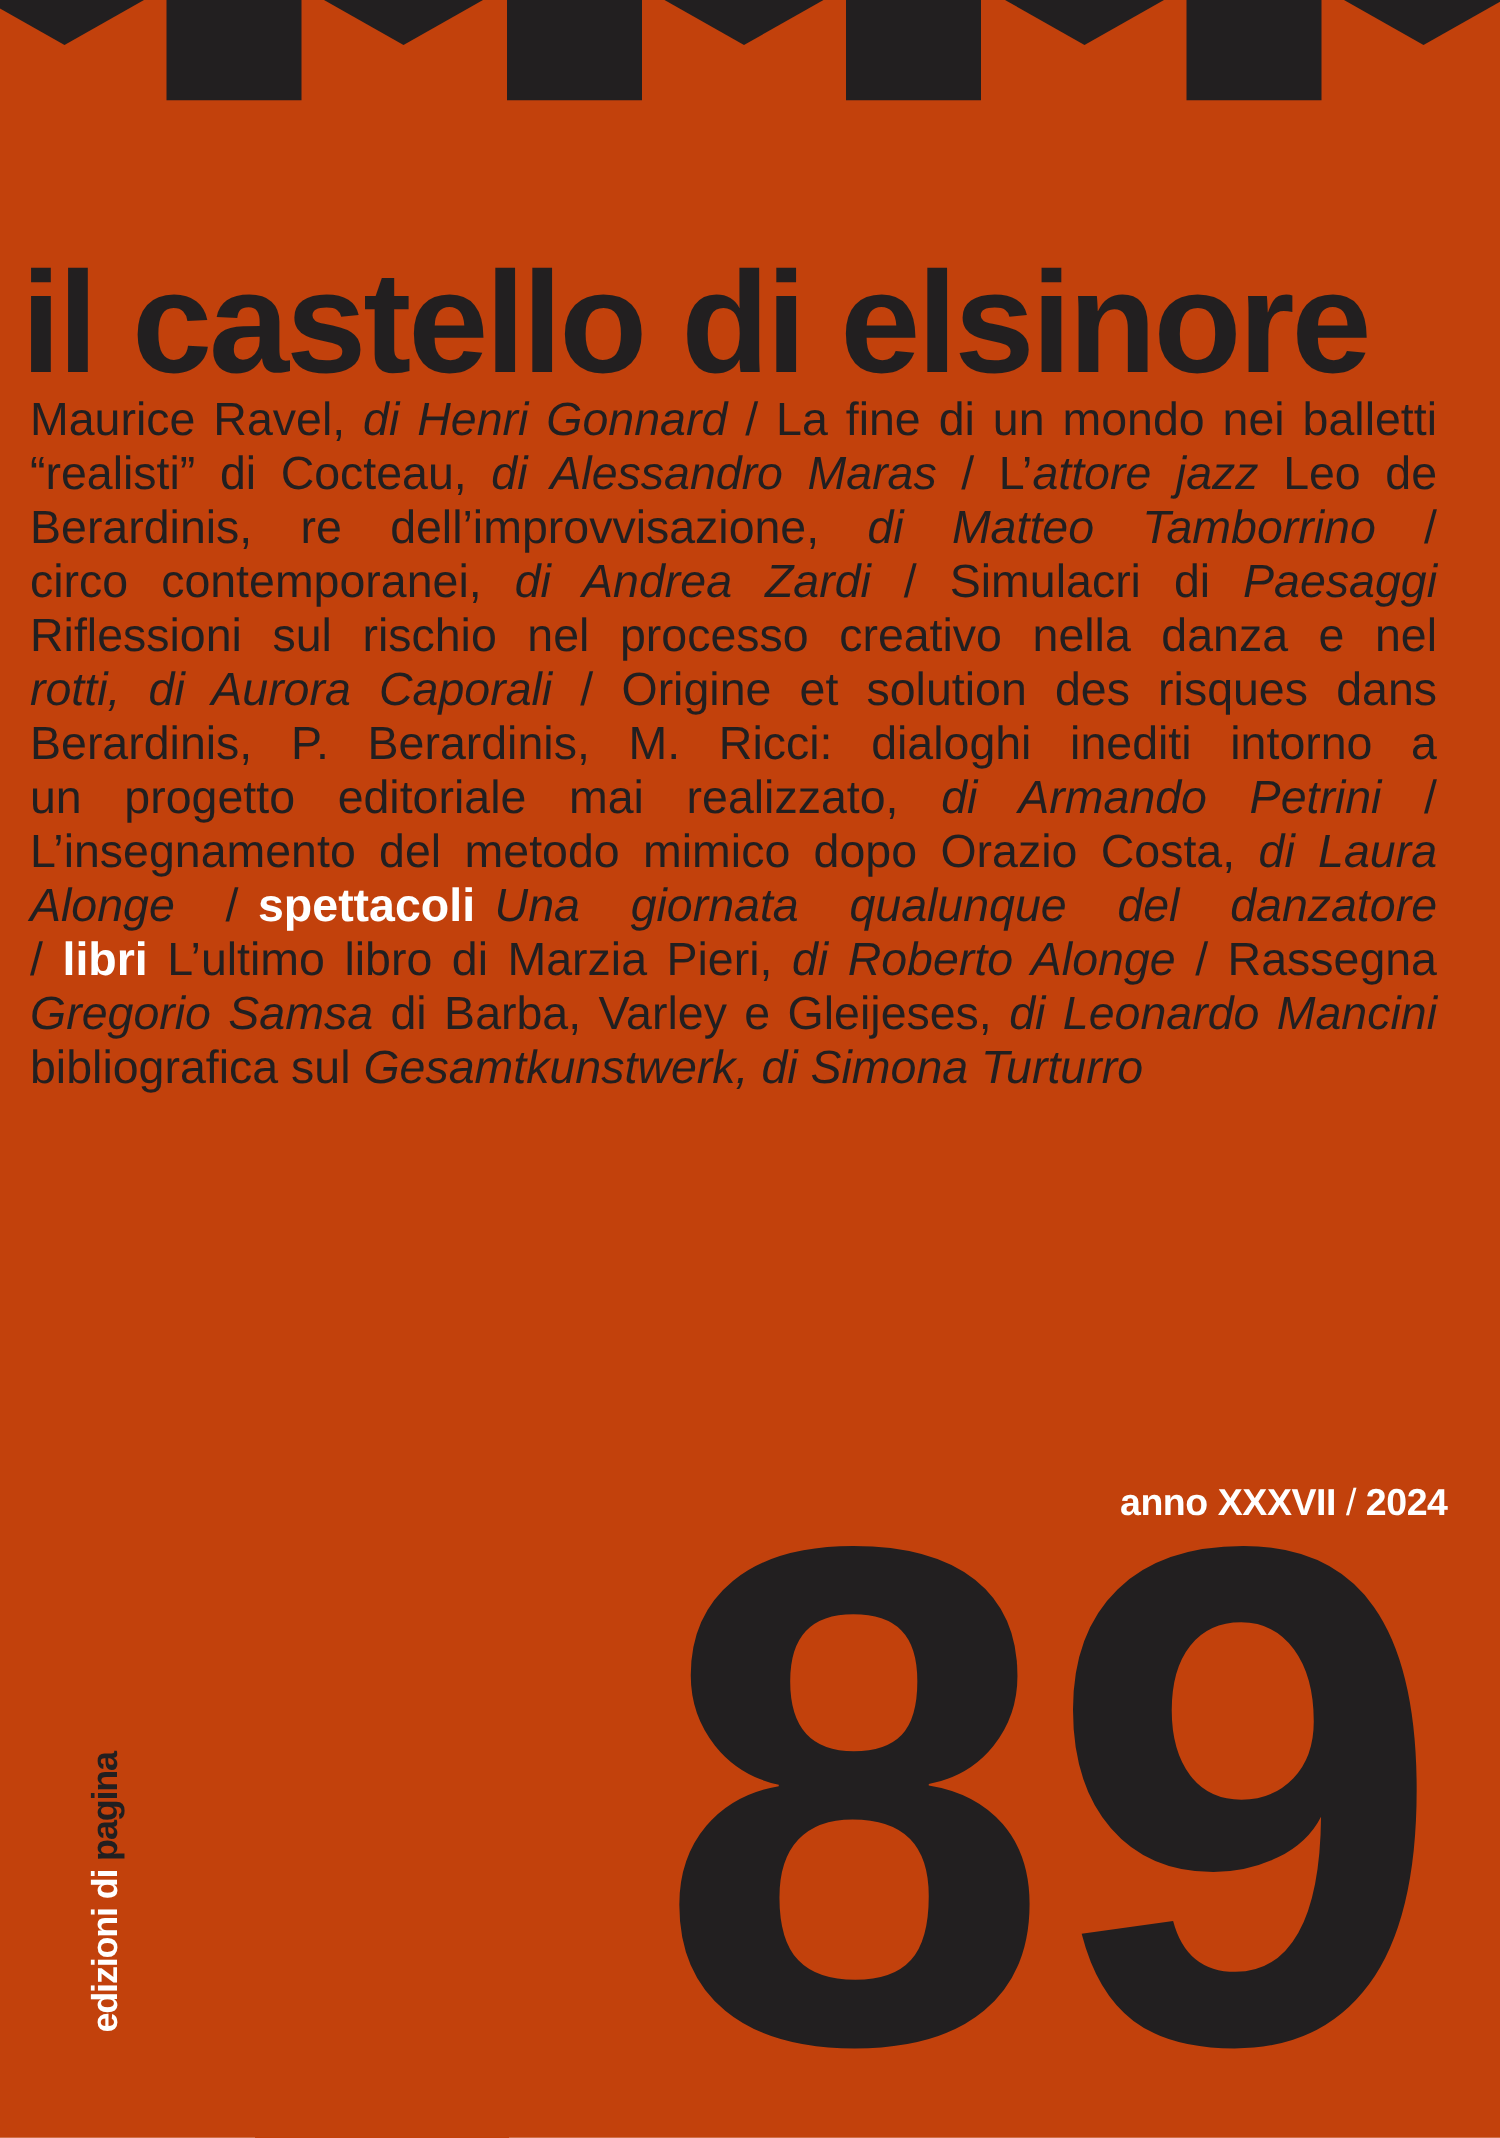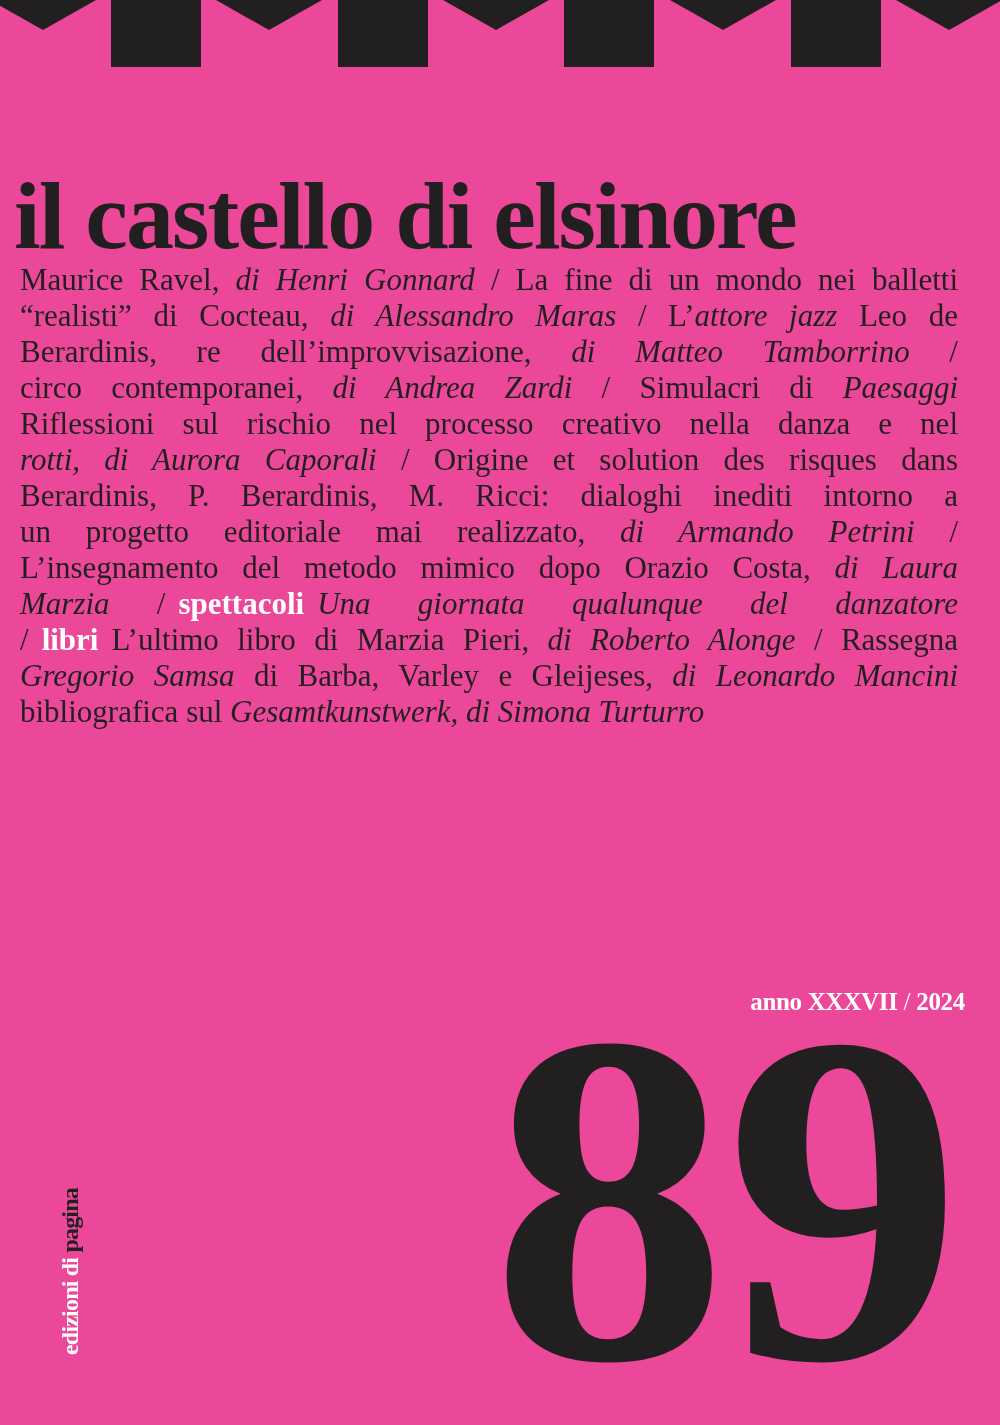--- a/index.html
+++ b/index.html
@@ -43,21 +43,21 @@
     transform:rotate(-90deg);transform-origin:0 0;
     font-size:24px;font-weight:bold;letter-spacing:-0.8px;
     white-space:nowrap;
   }
   #publisher .pub-white{color:#ffffff;}
   #publisher .pub-black{color:#221f20;}
 </style>
 </head>
 <body>
 
-<div id="cover" style="background: #ec4899; color: rgb(34, 31, 32); font-family: Liberation Serif, serif;">
+<div id="cover" style="background: #c2410c; color: rgb(34, 31, 32);">
 
   <svg id="battlement" width="1000" height="67" viewBox="0 0 1000 67" aria-hidden="true">
     <g fill="#221f20">
       <polygon points="-10,0 96,0 43,30"></polygon>
       <polygon points="216,0 322,0 269,30"></polygon>
       <polygon points="443,0 549,0 496,30"></polygon>
       <polygon points="670,0 776,0 723,30"></polygon>
       <polygon points="896,0 1002,0 949,30"></polygon>
       <rect x="111" y="0" width="90" height="67"></rect>
       <rect x="338" y="0" width="90" height="67"></rect>
@@ -71,21 +71,21 @@
   <div id="toc">
       <div class="toc-line just"><span class="seg-r">Maurice Ravel, </span><span class="seg-i">di Henri Gonnard</span><span class="seg-r"> / La fine di un mondo nei balletti</span></div>
       <div class="toc-line just"><span class="seg-r">“realisti” di Cocteau, </span><span class="seg-i">di Alessandro Maras</span><span class="seg-r"> / L’</span><span class="seg-i">attore jazz</span><span class="seg-r"> Leo de</span></div>
       <div class="toc-line just"><span class="seg-r">Berardinis, re dell’improvvisazione, </span><span class="seg-i">di Matteo Tamborrino</span><span class="seg-r"> /</span></div>
       <div class="toc-line just"><span class="seg-r">circo contemporanei, </span><span class="seg-i">di Andrea Zardi</span><span class="seg-r"> / Simulacri di </span><span class="seg-i">Paesaggi</span></div>
       <div class="toc-line just"><span class="seg-r">Riflessioni sul rischio nel processo creativo nella danza e nel</span></div>
       <div class="toc-line just"><span class="seg-i">rotti, di Aurora Caporali</span><span class="seg-r"> / Origine et solution des risques dans</span></div>
       <div class="toc-line just"><span class="seg-r">Berardinis, P. Berardinis, M. Ricci: dialoghi inediti intorno a</span></div>
       <div class="toc-line just"><span class="seg-r">un progetto editoriale mai realizzato, </span><span class="seg-i">di Armando Petrini</span><span class="seg-r"> /</span></div>
       <div class="toc-line just"><span class="seg-r">L’insegnamento del metodo mimico dopo Orazio Costa, </span><span class="seg-i">di Laura</span></div>
-      <div class="toc-line just"><span class="seg-i">Marzia</span><span class="seg-r"> /</span><span class="seg-label">spettacoli</span><span class="seg-i">Una giornata qualunque del danzatore</span></div>
+      <div class="toc-line just"><span class="seg-i">Alonge</span><span class="seg-r"> /</span><span class="seg-label">spettacoli</span><span class="seg-i">Una giornata qualunque del danzatore</span></div>
       <div class="toc-line just"><span class="seg-r">/</span><span class="seg-label">libri</span><span class="seg-r">L’ultimo libro di Marzia Pieri, </span><span class="seg-i">di Roberto Alonge</span><span class="seg-r"> / Rassegna</span></div>
       <div class="toc-line just"><span class="seg-i">Gregorio Samsa</span><span class="seg-r"> di Barba, Varley e Gleijeses, </span><span class="seg-i">di Leonardo Mancini</span></div>
       <div class="toc-line"><span class="seg-r">bibliografica sul </span><span class="seg-i">Gesamtkunstwerk, di Simona Turturro</span></div>
     </div>
 
   <div id="anno-line">
     <span>anno XXXVII</span><span class="slash"> / </span><span>2024</span>
   </div>
 
   <div id="issue-number">89</div>

